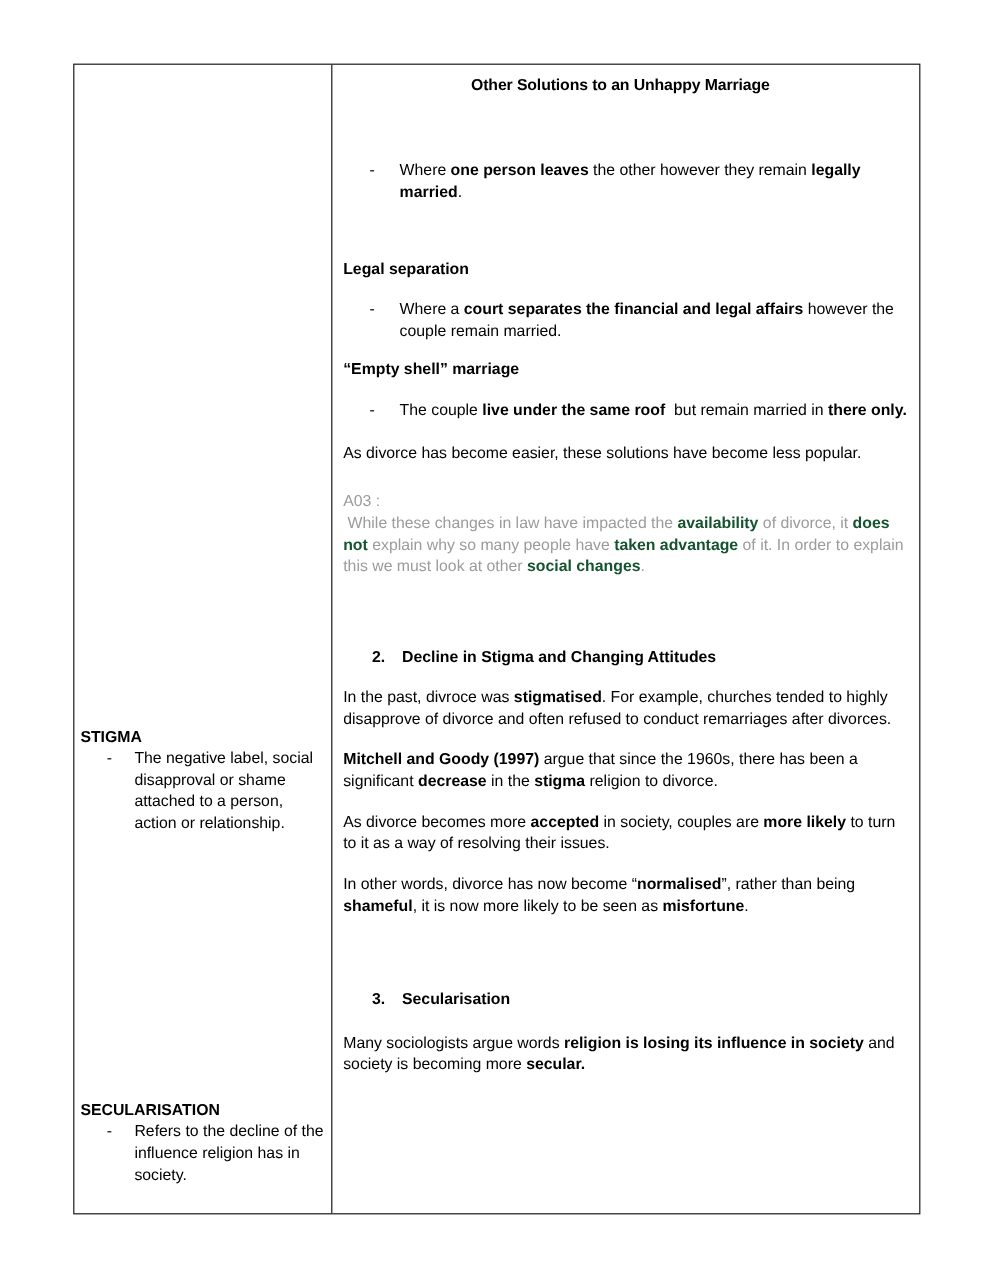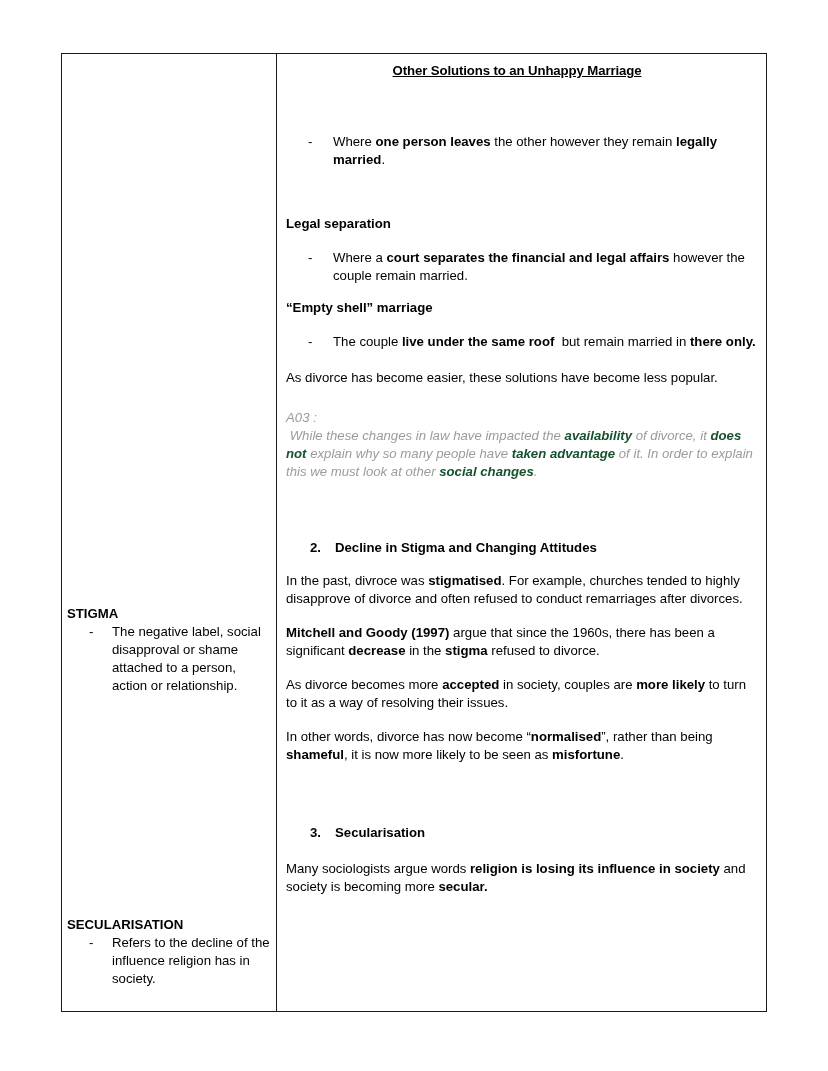--- a/index.html
+++ b/index.html
@@ -48,21 +48,20 @@
   .rc-inner {
     padding: 0 6px 0 9px;
   }
   .doc-title {
     text-align: center;
     font-weight: bold;
     font-size: 13.2px;
     line-height: 1.32;
     margin: 8px 18px 0 6px;
     letter-spacing: -0.1px;
-    text-decoration: underline;
   }
   .sec-head {
     font-weight: bold;
     font-size: 13.2px;
     line-height: 1.35;
   }
   .para {
     font-size: 13.2px;
     line-height: 1.36;
   }
@@ -102,21 +101,20 @@
     position: absolute;
     left: 24px;
     top: 0;
     font-weight: bold;
   }
 
   .a03 {
     color: #9b9b9b;
     font-size: 13.2px;
     line-height: 1.36;
-    font-style: italic;
   }
   .a03 b { font-weight: bold; color: #14532d; }
 
   
   .lc-block {
     position: absolute;
     left: 5px;
     right: 4px;
   }
   .lc-head {
@@ -235,21 +233,21 @@
             <span>Decline in Stigma and Changing Attitudes</span>
           </li>
         </ol>
 
         <div class="sp-16"></div>
 
         <div class="para"><span>In the past, divroce was </span><b>stigmatised</b><span>. For example, churches tended to highly disapprove of divorce and often refused to conduct remarriages after divorces.</span></div>
 
         <div class="sp-16"></div>
 
-        <div class="para"><b>Mitchell and Goody (1997)</b><span> argue that since the 1960s, there has been a significant </span><b>decrease</b><span> in the </span><b>stigma</b><span> refused to divorce.</span></div>
+        <div class="para"><b>Mitchell and Goody (1997)</b><span> argue that since the 1960s, there has been a significant </span><b>decrease</b><span> in the </span><b>stigma</b><span> religion to divorce.</span></div>
 
         <div class="sp-16"></div>
 
         <div class="para"><span>As divorce becomes more </span><b>accepted</b><span> in society, couples are </span><b>more likely</b><span> to turn to it as a way of resolving their issues.</span></div>
 
         <div class="sp-16"></div>
 
         <div class="para"><span>In other words, divorce has now become “</span><b>normalised</b><span>”, rather than being </span><b>shameful</b><span>, it is now more likely to be seen as </span><b>misfortune</b><span>.</span></div>
 
         <div class="sp-46"></div>

